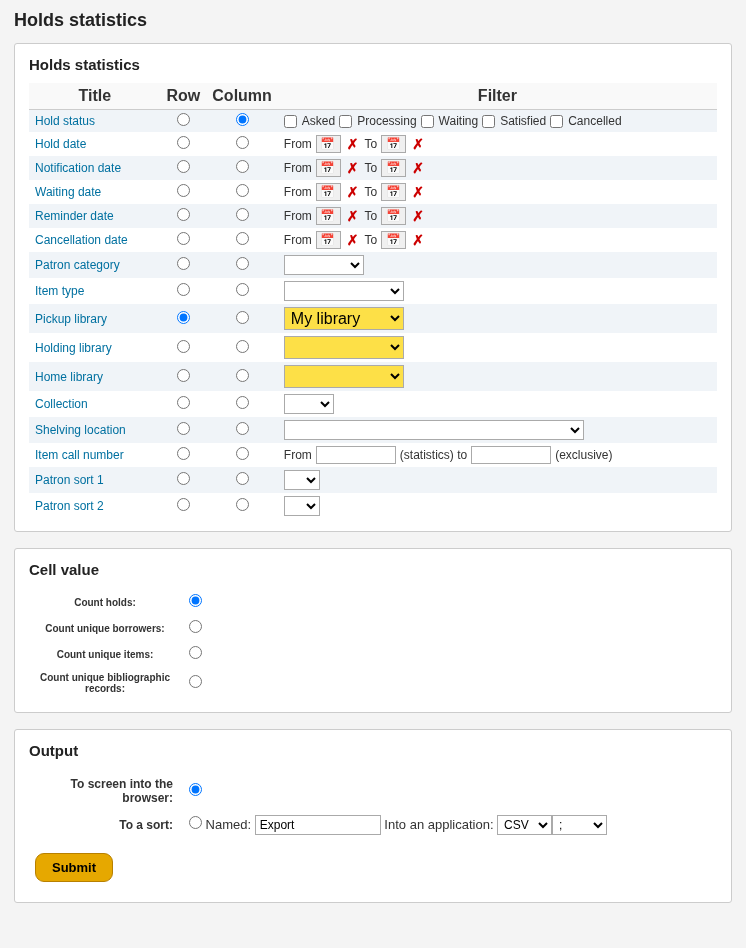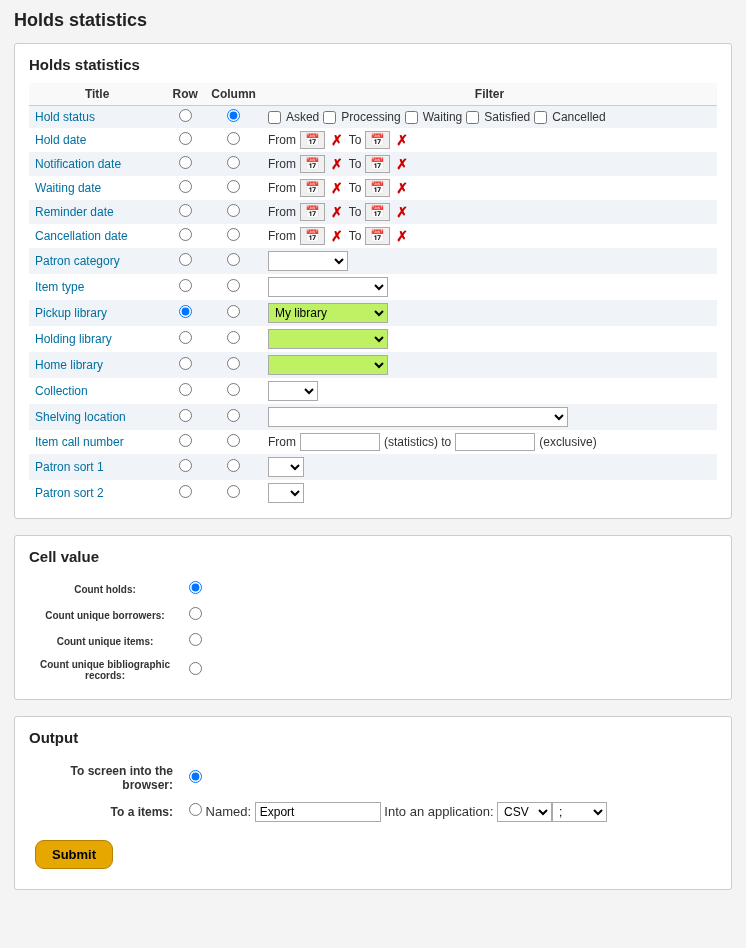--- a/index.html
+++ b/index.html
@@ -28,21 +28,21 @@
       font-weight: bold;
       margin-bottom: 10px;
       color: #222;
     }
     table.stats-table {
       width: 100%;
       border-collapse: collapse;
     }
     table.stats-table th {
       font-weight: bold;
-      font-size: 12px;
+      font-size: 16px;
       text-align: center;
       padding: 4px 6px;
       border-bottom: 1px solid #ccc;
       background: #f9f9f9;
     }
     table.stats-table th.title-col {
       text-align: center;
     }
     table.stats-table td {
       padding: 3px 6px;
@@ -175,24 +175,24 @@
       font-size: 12px;
     }
     select.dd-sort {
       font-size: 12px;
       border: 1px solid #aaa;
       padding: 1px 2px;
       background: #fff;
       width: 36px;
     }
     select.dd-library {
-      font-size: 12px;
-      border: 1px solid #aaa;
-      padding: 1px 2px;
-      background: #bef264;
+      font-size: 16px;
+      border: 1px solid #aaa;
+      padding: 1px 2px;
+      background: #fde047;
       width: 120px;
     }
     select.dd-collection {
       font-size: 12px;
       border: 1px solid #aaa;
       padding: 1px 2px;
       background: #fff;
       width: 50px;
     }
     select.dd-shelving {
@@ -476,21 +476,21 @@
 
 <div class="section">
   <div class="section-title">Output</div>
   <table class="output-table">
     <tbody id="output-tbody">
         <tr>
           <td class="label-col">To screen into the browser:</td>
           <td><input type="radio" name="output_type" checked="" style=""></td>
         </tr>
         <tr>
-          <td class="label-col">To a items:</td>
+          <td class="label-col">To a sort:</td>
           <td><input type="radio" name="output_type" style=""><span> Named: </span><input type="text" class="named-input" value="Export" style=""><span> Into an application: </span><select class="dd-csv"><option>CSV</option><option>TSV</option></select><select class="dd-sep"><option>;</option><option>,</option><option>|</option></select></td>
         </tr>
       </tbody>
   </table>
   <div style="padding: 8px 6px;">
     <button class="submit-btn">Submit</button>
   </div>
 </div>
 
 </body></html>

